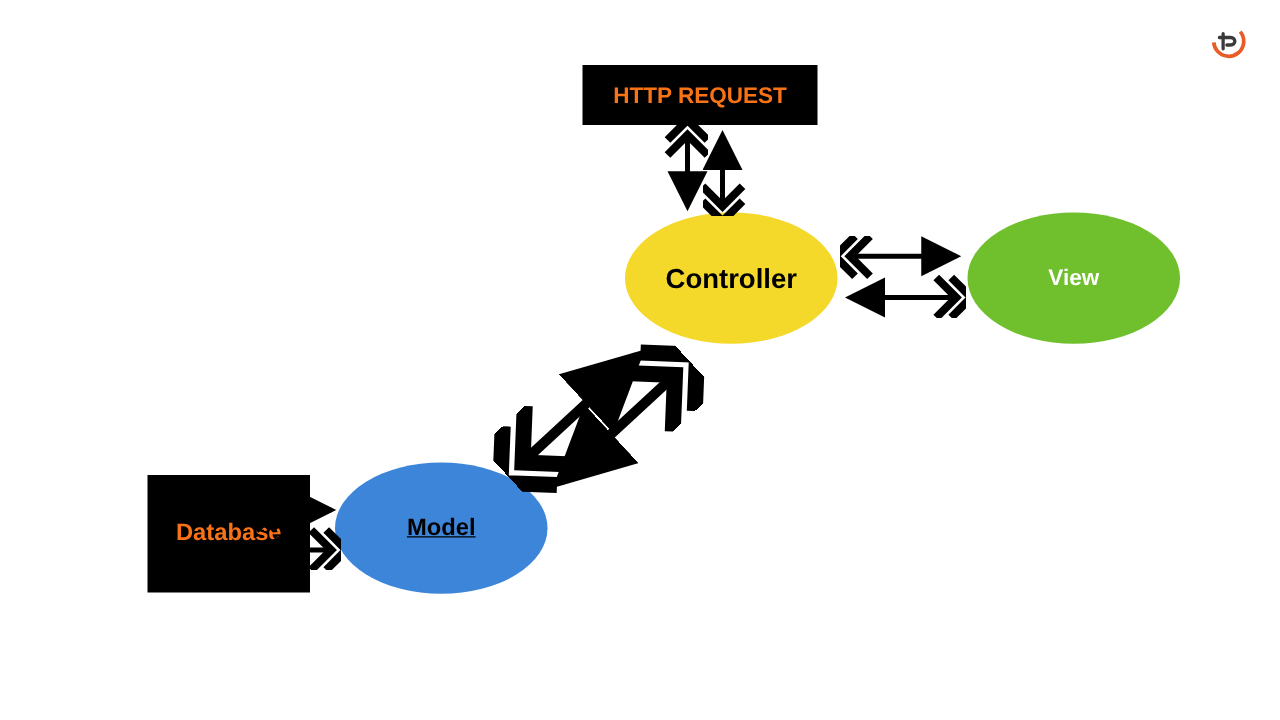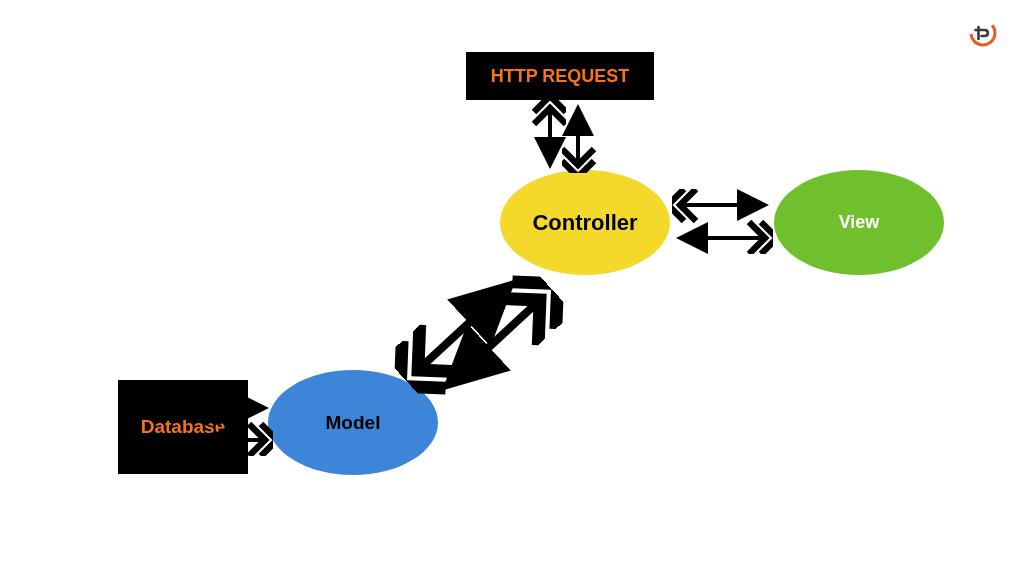--- a/index.html
+++ b/index.html
@@ -53,20 +53,21 @@
       width: 170px; height: 105px;
       background: #70bf2d;
       color: #fff;
       font-size: 18px;
     }
     #model {
       left: 268px; top: 370px;
       width: 170px; height: 105px;
       background: #3d85d8;
       font-size: 19px;
+      text-decoration: underline;
     }
     .arrow {
       position: absolute;
       pointer-events: none;
     }
     .logo {
       position: absolute;
       right: 26px;
       top: 18px;
       display: flex;

